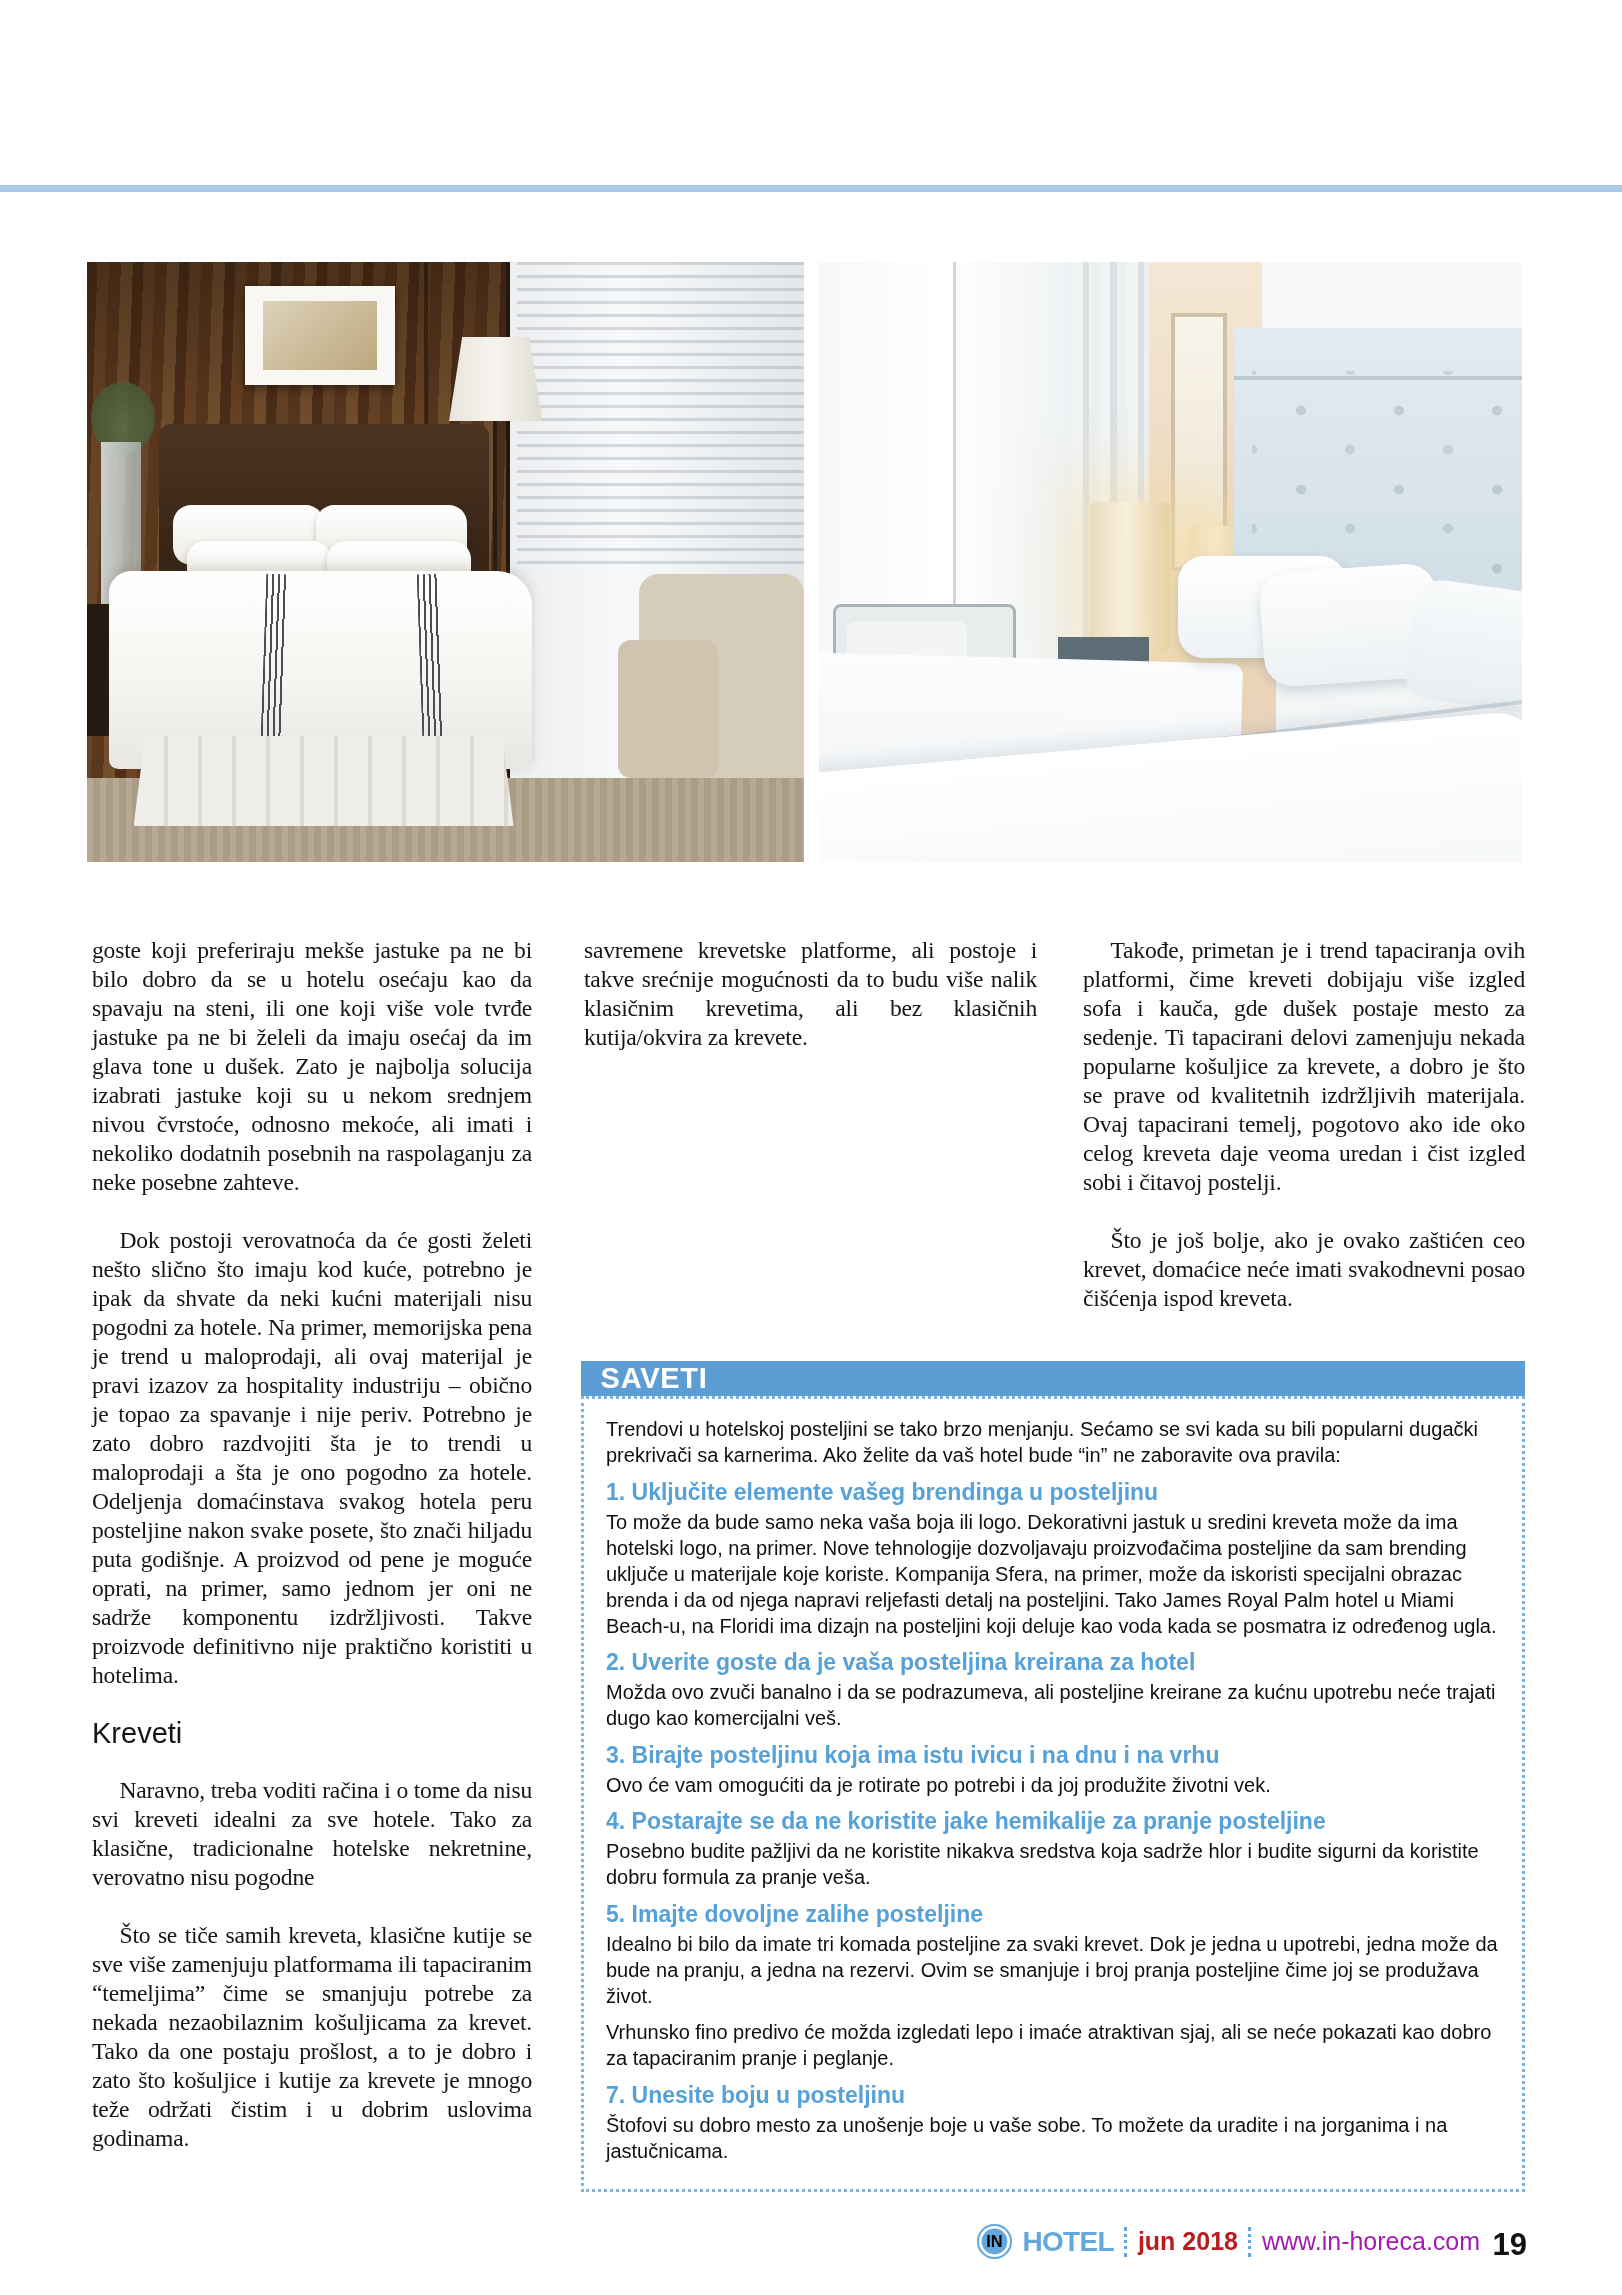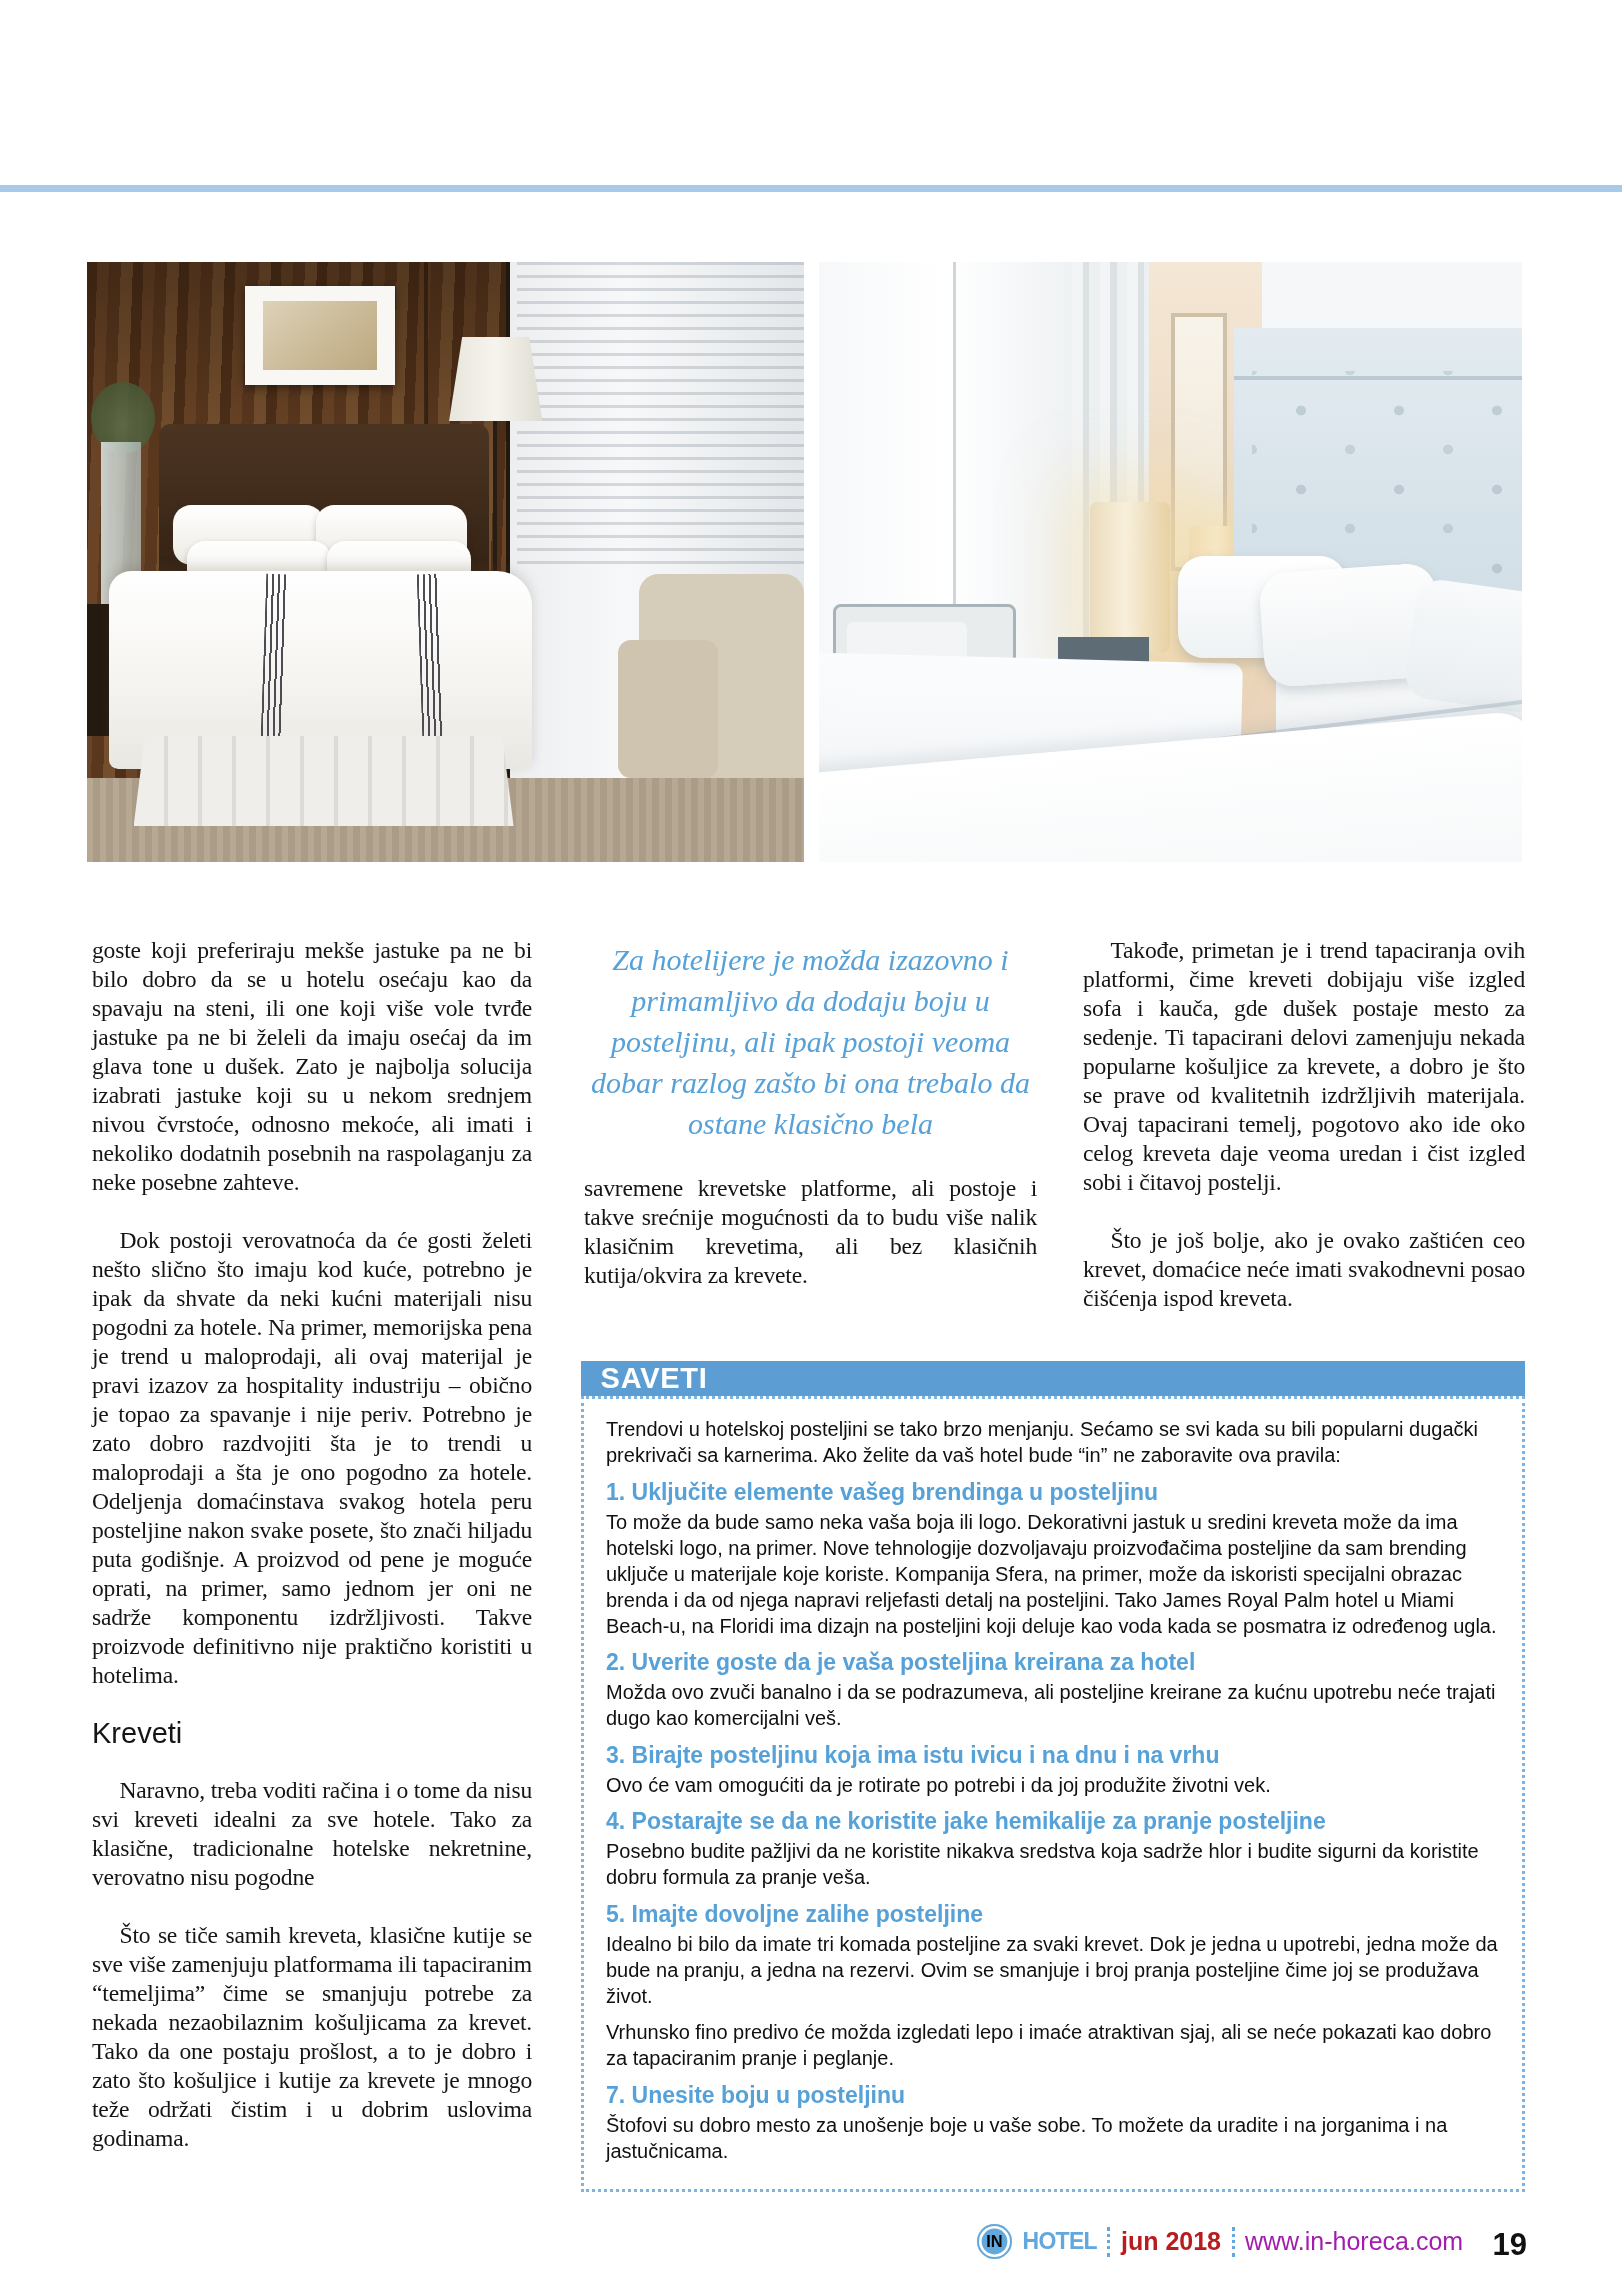--- a/index.html
+++ b/index.html
@@ -107,21 +107,21 @@
   .tip{margin-top:10.5px;}
   .tip-title{color:#56a1d8;font-weight:700;font-size:23px;line-height:27.5px;}
   .tip-body{margin-top:2.6px;}
 
   
   .footer{position:absolute;left:977px;top:2224px;display:flex;align-items:center;gap:10.5px;
     font-family:"Liberation Sans",sans-serif;}
   .logo-circle{width:35px;height:35px;border-radius:50%;background:#62a8dc;color:#000000;font-weight:700;
     font-size:16.4px;display:flex;align-items:center;justify-content:center;
     box-shadow:inset 0 0 0 2px #62a8dc,inset 0 0 0 4.6px #ffffff;}
-  .logo-hotel{color:#62a8dc;font-weight:700;font-size:23px;letter-spacing:-0.7px;}
+  .logo-hotel{color:#62a8dc;font-weight:700;font-size:28px;letter-spacing:-0.7px;}
   .vdots{width:0;height:30px;border-left:3.3px dotted #62a8dc;}
   .footer-date{font-weight:700;font-size:25px;color:#b91c1c;}
   .footer-site{font-size:25px;color:#a21caf;}
   .page-num{position:absolute;right:96px;top:2227px;font-family:"Liberation Sans",sans-serif;
     font-weight:700;font-size:31px;color:#111111;}
 </style>
 </head>
 <body>
 
 <div class="page">
@@ -183,21 +183,20 @@
 
   <div class="col col1">
     <p>goste koji preferiraju mekše jastuke pa ne bi bilo dobro da se u hotelu osećaju kao da spavaju na steni, ili one koji više vole tvrđe jastuke pa ne bi želeli da imaju osećaj da im glava tone u dušek. Zato je najbolja solucija izabrati jastuke koji su u nekom srednjem nivou čvrstoće, odnosno mekoće, ali imati i nekoliko dodatnih posebnih na raspolaganju za neke posebne zahteve.</p>
     <p class="indent">Dok postoji verovatnoća da će gosti želeti nešto slično što imaju kod kuće, potrebno je ipak da shvate da neki kućni materijali nisu pogodni za hotele. Na primer, memorijska pena je trend u maloprodaji, ali ovaj materijal je pravi izazov za hospitality industriju – obično je topao za spavanje i nije periv. Potrebno je zato dobro razdvojiti šta je to trendi u maloprodaji a šta je ono pogodno za hotele. Odeljenja domaćinstava svakog hotela peru posteljine nakon svake posete, što znači hiljadu puta godišnje. A proizvod od pene je moguće oprati, na primer, samo jednom jer oni ne sadrže komponentu izdržljivosti. Takve proizvode definitivno nije praktično koristiti u hotelima.</p>
     <div class="section-heading">Kreveti</div>
     <p class="indent">Naravno, treba voditi račina i o tome da nisu svi kreveti idealni za sve hotele. Tako za klasične, tradicionalne hotelske nekretnine, verovatno nisu pogodne</p>
     <p class="indent">Što se tiče samih kreveta, klasične kutije se sve više zamenjuju platformama ili tapaciranim “temeljima” čime se smanjuju potrebe za nekada nezaobilaznim košuljicama za krevet. Tako da one postaju prošlost, a to je dobro i zato što košuljice i kutije za krevete je mnogo teže održati čistim i u dobrim uslovima godinama.</p>
   </div>
 
   <div class="col col2">
-    <div class="quote">Za hotelijere je možda izazovno i primamljivo da dodaju boju u posteljinu, ali ipak postoji veoma dobar razlog zašto bi ona trebalo da ostane klasično bela</div>
     <p>savremene krevetske platforme, ali postoje i takve srećnije mogućnosti da to budu više nalik klasičnim krevetima, ali bez klasičnih kutija/okvira za krevete.</p>
   </div>
 
   <div class="col col3">
     <p class="indent">Takođe, primetan je i trend tapaciranja ovih platformi, čime kreveti dobijaju više izgled sofa i kauča, gde dušek postaje mesto za sedenje. Ti tapacirani delovi zamenjuju nekada popularne košuljice za krevete, a dobro je što se prave od kvalitetnih izdržljivih materijala. Ovaj tapacirani temelj, pogotovo ako ide oko celog kreveta daje veoma uredan i čist izgled sobi i čitavoj postelji.</p>
     <p class="indent">Što je još bolje, ako je ovako zaštićen ceo krevet, domaćice neće imati svakodnevni posao čišćenja ispod kreveta.</p>
   </div>
 
   <div class="saveti">
     <div class="saveti-header">

